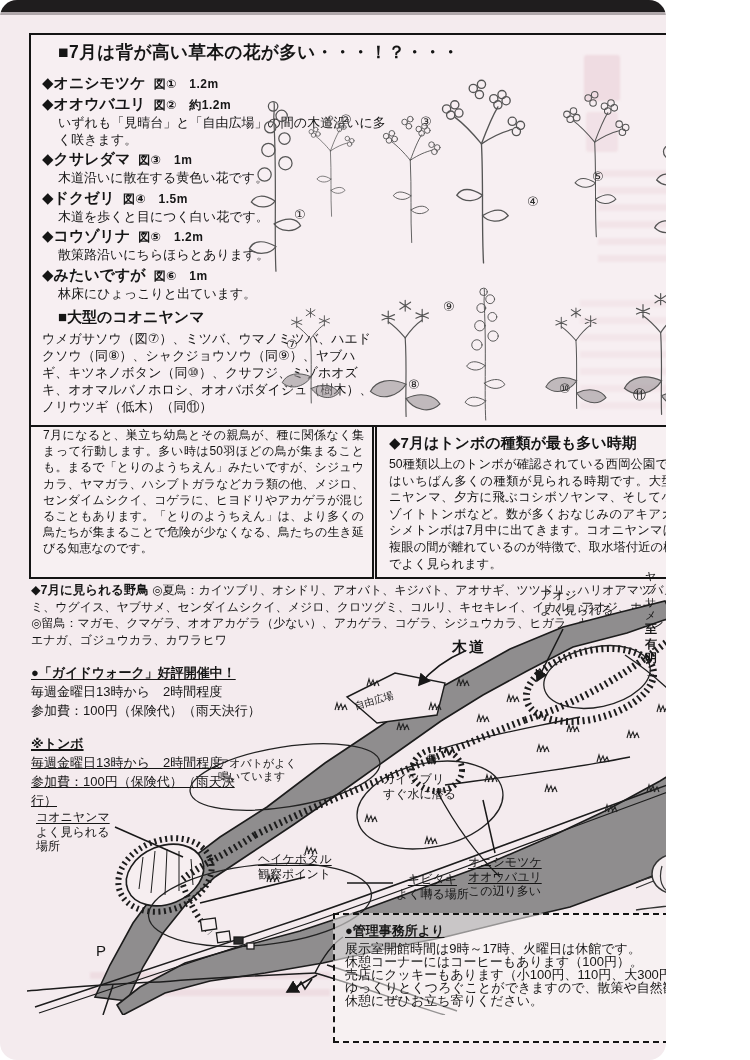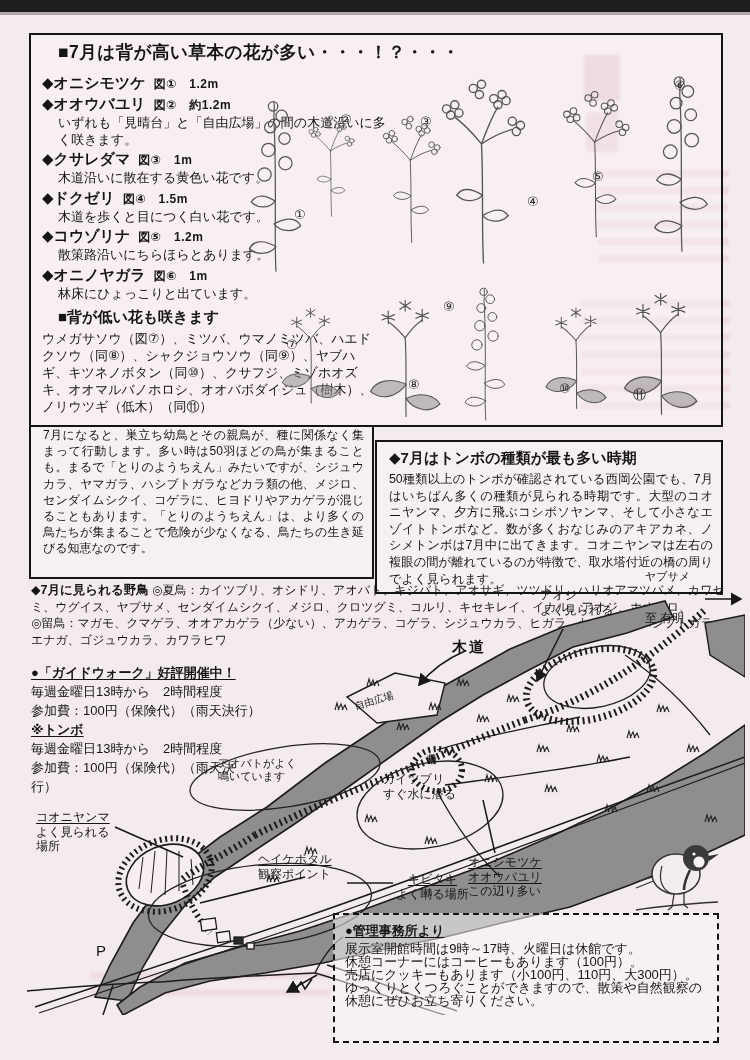--- a/index.html
+++ b/index.html
@@ -1,27 +1,27 @@
 <!DOCTYPE html>
 <html><head>
 <meta charset="utf-8">
 <style>
   html,body{margin:0;padding:0;}
   .page{
-    position:relative;width:750px;height:1060px;
+    position:relative;width:666px;height:1060px;
     background:#f4ebee;
     font-family:"Liberation Sans","DejaVu Sans",sans-serif;
-    color:#151515;overflow:hidden;
+    color:#151515;overflow:hidden;border-radius:17px;
   }
   .scan-strip{position:absolute;left:0;top:0;width:750px;height:12px;background:#1f1d1e;}
   .scan-strip2{position:absolute;left:0;top:12px;width:750px;height:3px;background:#6a6466;opacity:.5;}
 
   .main-box{position:absolute;left:29px;top:33px;width:690px;height:390px;border:2.5px solid #141414;background:rgba(250,245,246,.45);}
   .box-left{position:absolute;left:29px;top:425px;width:341px;height:150px;border:2.5px solid #141414;background:rgba(250,245,246,.5);}
-  .box-right{position:absolute;left:375px;top:425px;width:344px;height:150px;border:2.5px solid #141414;background:rgba(250,245,246,.5);margin-top:15px;}
+  .box-right{position:absolute;left:375px;top:425px;width:344px;height:150px;border:2.5px solid #141414;background:rgba(250,245,246,.5);}
 
   .main-title{position:absolute;left:58px;top:40px;font-size:17.5px;font-weight:bold;letter-spacing:.5px;}
   .plants-col{position:absolute;left:42px;top:64px;width:346px;margin-top:8px;}
   .p-name{font-size:15px;font-weight:bold;}
   .p-meta{font-size:12px;font-weight:bold;margin-left:8px;letter-spacing:.5px;}
   .p-head{line-height:18px;margin-top:2px;}
   .p-note{font-size:13px;line-height:16.5px;margin-left:16px;margin-top:1px;}
   .short-title{font-size:15px;font-weight:bold;margin:6px 0 3px 16px;}
   .short-list{font-size:13px;line-height:17px;width:338px;}
 
@@ -31,21 +31,21 @@
 
   .sec-title{font-size:15px;font-weight:bold;margin:7px 10px 3px 12px;}
   .sec-body{font-size:12px;line-height:16.2px;margin:0 8px 0 12px;text-align:justify;}
   .box-right .sec-body{font-size:12.3px;line-height:16.6px;}
 
   .birds-block{position:absolute;left:31px;top:582px;width:706px;font-size:12px;line-height:16.5px;}
   .birds-head{font-weight:bold;font-size:12.5px;}
 
   .guide-block{position:absolute;left:31px;top:663px;width:330px;font-size:13px;line-height:19px;}
   .guide-title{font-weight:bold;text-decoration:underline;text-underline-offset:2px;}
-  .guide-sub{width:205px;}
+  .guide-sub{margin-top:14px;width:205px;text-decoration:underline;}
   .ul{text-decoration:underline;text-underline-offset:2px;}
   .pre{white-space:pre-line;}
 
   .map-label{position:absolute;font-size:12px;line-height:14.5px;}
   .lbl-small{font-size:11px;line-height:13px;}
   .mokudou{font-size:15px;font-weight:bold;letter-spacing:2px;}
   .vertical{writing-mode:vertical-rl;}
 
   .office-box{position:absolute;left:333px;top:913px;width:382px;height:126px;border:2.5px dashed #141414;background:rgba(250,245,246,.55);}
   .office-title{font-size:13px;font-weight:bold;text-decoration:underline;text-underline-offset:2px;margin:7px 0 2px 10px;}
@@ -75,23 +75,23 @@
   <div class="plants-col">
     <div class="p-head"><span class="p-name">◆オニシモツケ</span><span class="p-meta">図①　1.2m</span></div>
     <div class="p-head"><span class="p-name">◆オオウバユリ</span><span class="p-meta">図②　約1.2m</span></div>
     <div class="p-note">いずれも「見晴台」と「自由広場」の間の木道沿いに多く咲きます。</div>
     <div class="p-head"><span class="p-name">◆クサレダマ</span><span class="p-meta">図③　1m</span></div>
     <div class="p-note">木道沿いに散在する黄色い花です。</div>
     <div class="p-head"><span class="p-name">◆ドクゼリ</span><span class="p-meta">図④　1.5m</span></div>
     <div class="p-note">木道を歩くと目につく白い花です。</div>
     <div class="p-head"><span class="p-name">◆コウゾリナ</span><span class="p-meta">図⑤　1.2m</span></div>
     <div class="p-note">散策路沿いにちらほらとあります。</div>
-    <div class="p-head"><span class="p-name">◆オニノヤガラ</span><span class="p-meta">図⑥　1m</span></div>
+    <div class="p-head"><span class="p-name">◆みたいですが</span><span class="p-meta">図⑥　1m</span></div>
     <div class="p-note">林床にひょっこりと出ています。</div>
-    <div class="short-title">■背が低い花も咲きます</div>
+    <div class="short-title">■大型のコオニヤンマ</div>
     <div class="short-list">ウメガサソウ（図⑦）、ミツバ、ウマノミツバ、ハエドクソウ（同⑧）、シャクジョウソウ（同⑨）、ヤブハギ、キツネノボタン（同⑩）、クサフジ、ミゾホオズキ、オオマルバノホロシ、オオバボダイジュ（樹木）、ノリウツギ（低木）（同⑪）</div>
   </div>
 
   <svg width="0" height="0" style="position:absolute">
     <defs>
       <g id="plantA" fill="none" stroke="#555" stroke-width="1.3" stroke-linecap="round">
         <path d="M36,186 C34,150 37,90 34,30 C33,22 35,14 34,8"></path>
         <path d="M36,160 C22,152 12,154 8,162 C16,170 30,168 36,160"></path>
         <path d="M34,136 C48,128 58,130 62,138 C54,146 40,144 34,136"></path>
         <path d="M35,112 C23,104 14,106 10,113 C18,121 30,119 35,112"></path>
@@ -339,21 +339,21 @@
     <g stroke="#181818" stroke-width="1.6" fill="none">
       <path d="M312,390 L282,407" marker-end="url(#arr)"></path>
       <path d="M290,406 l6,-9 l4,7 l7,-10"></path>
     </g>
   </svg>
 
   <div class="map-label pre" style="left:540px;top:588px;">アオジ
 よく見られる</div>
   <div class="map-label" style="left:645px;top:570px;">
     <div class="lbl-small">ヤブサメ</div>
-    <div style="font-weight:normal;margin-top:28px;">至 有明 →</div>
+    <div style="font-weight:bold;">至 有明 →</div>
   </div>
   <div class="map-label mokudou" style="left:452px;top:640px;">木道</div>
   <div class="map-label pre lbl-small" style="left:218px;top:757px;">アオバトがよく
 鳴いています</div>
   <div class="map-label pre" style="left:383px;top:772px;">カイツブリ
 すぐ水に潜る</div>
   <div class="map-label lbl-small" style="left:354px;top:694px;transform:rotate(-16deg);font-size:10px;">自由広場</div>
   <div class="map-label vertical" style="left:424px;top:746px;font-size:10px;">見晴台</div>
   <div class="map-label" style="left:36px;top:810px;">
     <div class="ul">コオニヤンマ</div>

